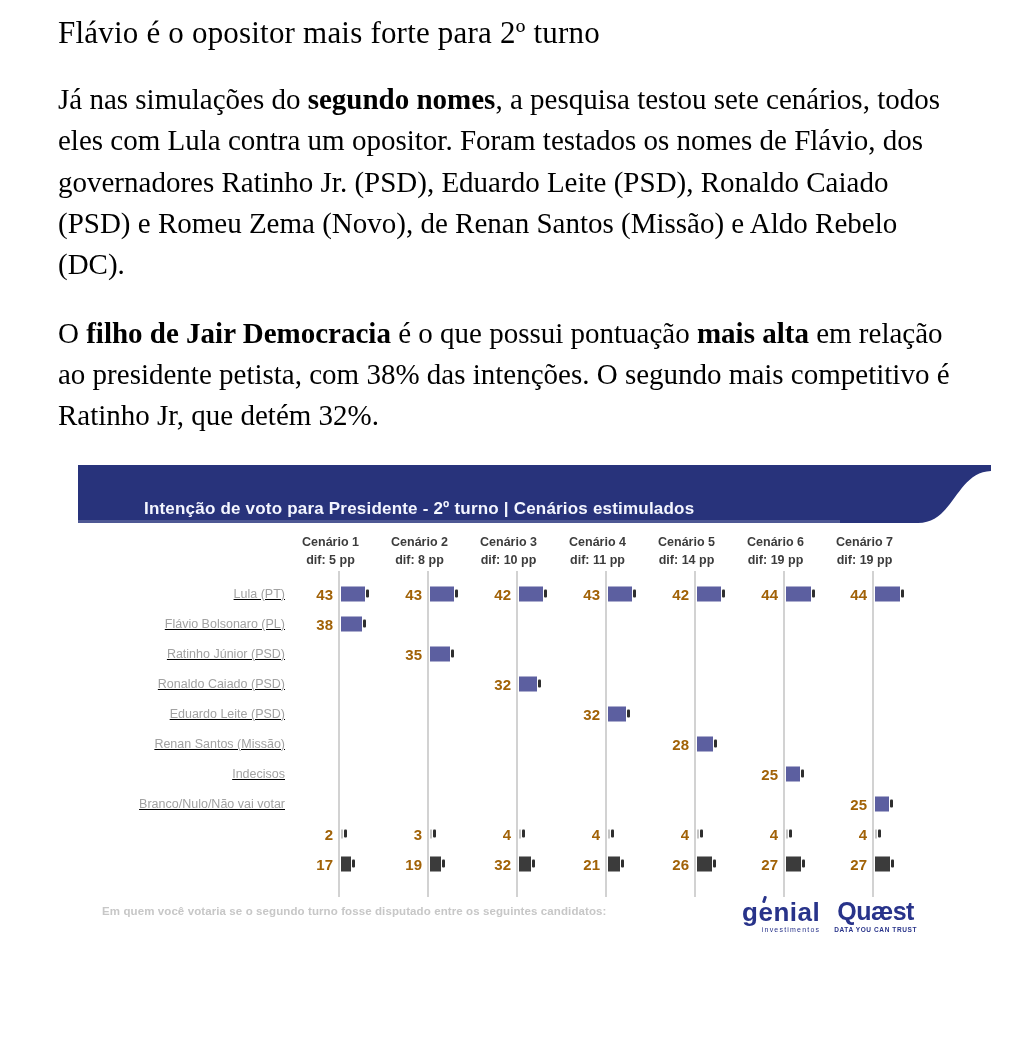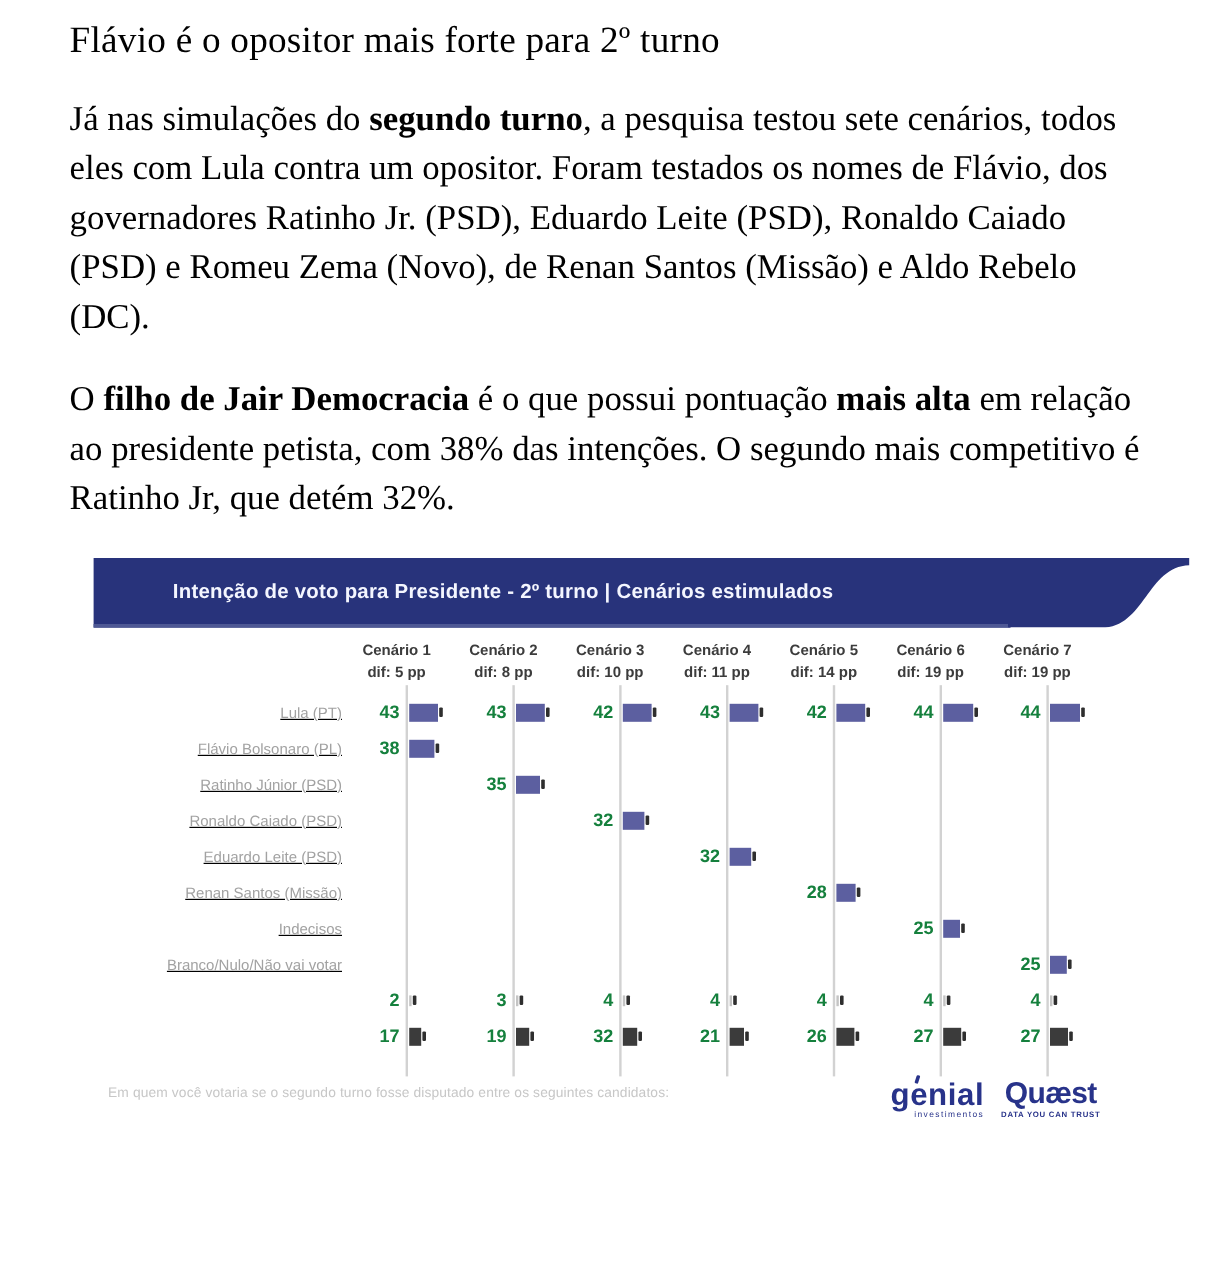--- a/index.html
+++ b/index.html
@@ -23,21 +23,21 @@
   
   .chart{margin:26px 0 0 78px;width:857px;font-family:"Liberation Sans", sans-serif;}
 
   .chart-header{position:relative;height:58px;}
   .chart-header .hdr-solid{
     position:absolute;left:0;top:0;width:764px;height:55px;
     border-bottom:3px solid #4e5894;
   }
   .chart-header .hdr-swoosh{position:absolute;left:762px;top:0;width:155px;height:58px;}
   .chart-header .hdr-title{
-    position:absolute;left:66px;top:0;height:55px;line-height:55px;
+    position:absolute;left:66px;top:16px;height:55px;line-height:55px;
     color:#f4f6ff;font-size:17px;font-weight:bold;letter-spacing:0.2px;
     white-space:nowrap;
   }
 
   .chart-cols{display:flex;margin-top:8px;}
   .lbl-col{width:208px;flex:0 0 auto;}
   .lbl-col .lbl-head{height:44px;}
   .lbl-col .lbl-rows{padding-top:4px;text-decoration:underline;}
   .lbl-col .row-label{
     height:30px;line-height:30px;text-align:right;
@@ -48,56 +48,56 @@
   .scen-head{
     height:44px;text-align:center;font-size:12.5px;font-weight:bold;
     color:#3c3c3c;line-height:1.45;padding-top:2px;box-sizing:border-box;
     white-space:nowrap;
   }
   .scen-body{position:relative;height:304px;padding-top:4px;box-sizing:content-box;}
   .axis-line{position:absolute;top:-4px;bottom:-14px;width:2px;}
   .slot{position:relative;height:30px;}
   .val-num{
     position:absolute;right:42px;top:50%;transform:translateY(-50%);
-    font-size:15px;font-weight:bold;color:#15803d;white-space:nowrap;
+    font-size:15px;font-weight:bold;color:#a16207;white-space:nowrap;
   }
   .bar{
     position:absolute;left:55px;top:50%;transform:translateY(-50%);
     height:15px;
   }
   .whisker{
     position:absolute;right:-4px;top:50%;transform:translateY(-50%);
     width:3px;height:8px;border-radius:1px;
   }
 
   .chart-footer{display:flex;align-items:flex-start;margin-top:16px;}
   .chart-caption{
-    margin-left:12px;font-size:11.5px;color:#c7c7c7;letter-spacing:0.1px;
-    flex:1 1 auto;padding-top:6px;
+    margin-left:24px;font-size:11.5px;color:#c7c7c7;letter-spacing:0.1px;
+    flex:1 1 auto;padding-top:6px;font-weight:bold;
   }
   .logos{display:flex;align-items:flex-start;gap:14px;margin-right:18px;}
   .logo{text-align:center;}
   .genial-word{
     font-size:26px;font-weight:bold;letter-spacing:0.5px;line-height:1;
     position:relative;
   }
   .genial-word .tick{
     position:absolute;left:21px;top:-3px;width:3px;height:7px;
     transform:rotate(18deg);border-radius:1px;
   }
   .genial-sub{font-size:7px;letter-spacing:1.2px;text-align:right;margin-top:1px;}
   .quaest-word{font-size:25px;font-weight:bold;letter-spacing:-0.5px;line-height:1;}
   .quaest-sub{font-size:6.5px;font-weight:bold;letter-spacing:0.6px;margin-top:2px;text-align:right;}
 </style>
 </head>
 <body>
 
 <article class="article">
   <h1>Flávio é o opositor mais forte para 2º turno</h1>
-  <p><span>Já nas simulações do </span><b>segundo turno</b><span>, a pesquisa testou sete cenários, todos eles com Lula contra um opositor. Foram testados os nomes de Flávio, dos governadores Ratinho Jr. (PSD), Eduardo Leite (PSD), Ronaldo Caiado (PSD) e Romeu Zema (Novo), de Renan Santos (Missão) e Aldo Rebelo (DC).</span></p>
+  <p><span>Já nas simulações do </span><b>segundo nomes</b><span>, a pesquisa testou sete cenários, todos eles com Lula contra um opositor. Foram testados os nomes de Flávio, dos governadores Ratinho Jr. (PSD), Eduardo Leite (PSD), Ronaldo Caiado (PSD) e Romeu Zema (Novo), de Renan Santos (Missão) e Aldo Rebelo (DC).</span></p>
   <p><span>O </span><b>filho de Jair Democracia</b><span> é o que possui pontuação </span><b>mais alta</b><span> em relação ao presidente petista, com 38% das intenções. O segundo mais competitivo é Ratinho Jr, que detém 32%.</span></p>
 </article>
 
 <figure class="chart">
   <div class="chart-header">
     <div class="hdr-solid" style="background: rgb(40, 51, 123);"></div>
     <svg class="hdr-swoosh" viewBox="0 0 155 58" preserveAspectRatio="none">
       <path id="swooshPath" d="M0,0 L151,0 L151,6 C116,7 114,58 78,58 L0,58 Z" fill="#28337b"></path>
     </svg>
     <span class="hdr-title">Intenção de voto para Presidente - 2º turno | Cenários estimulados</span>

